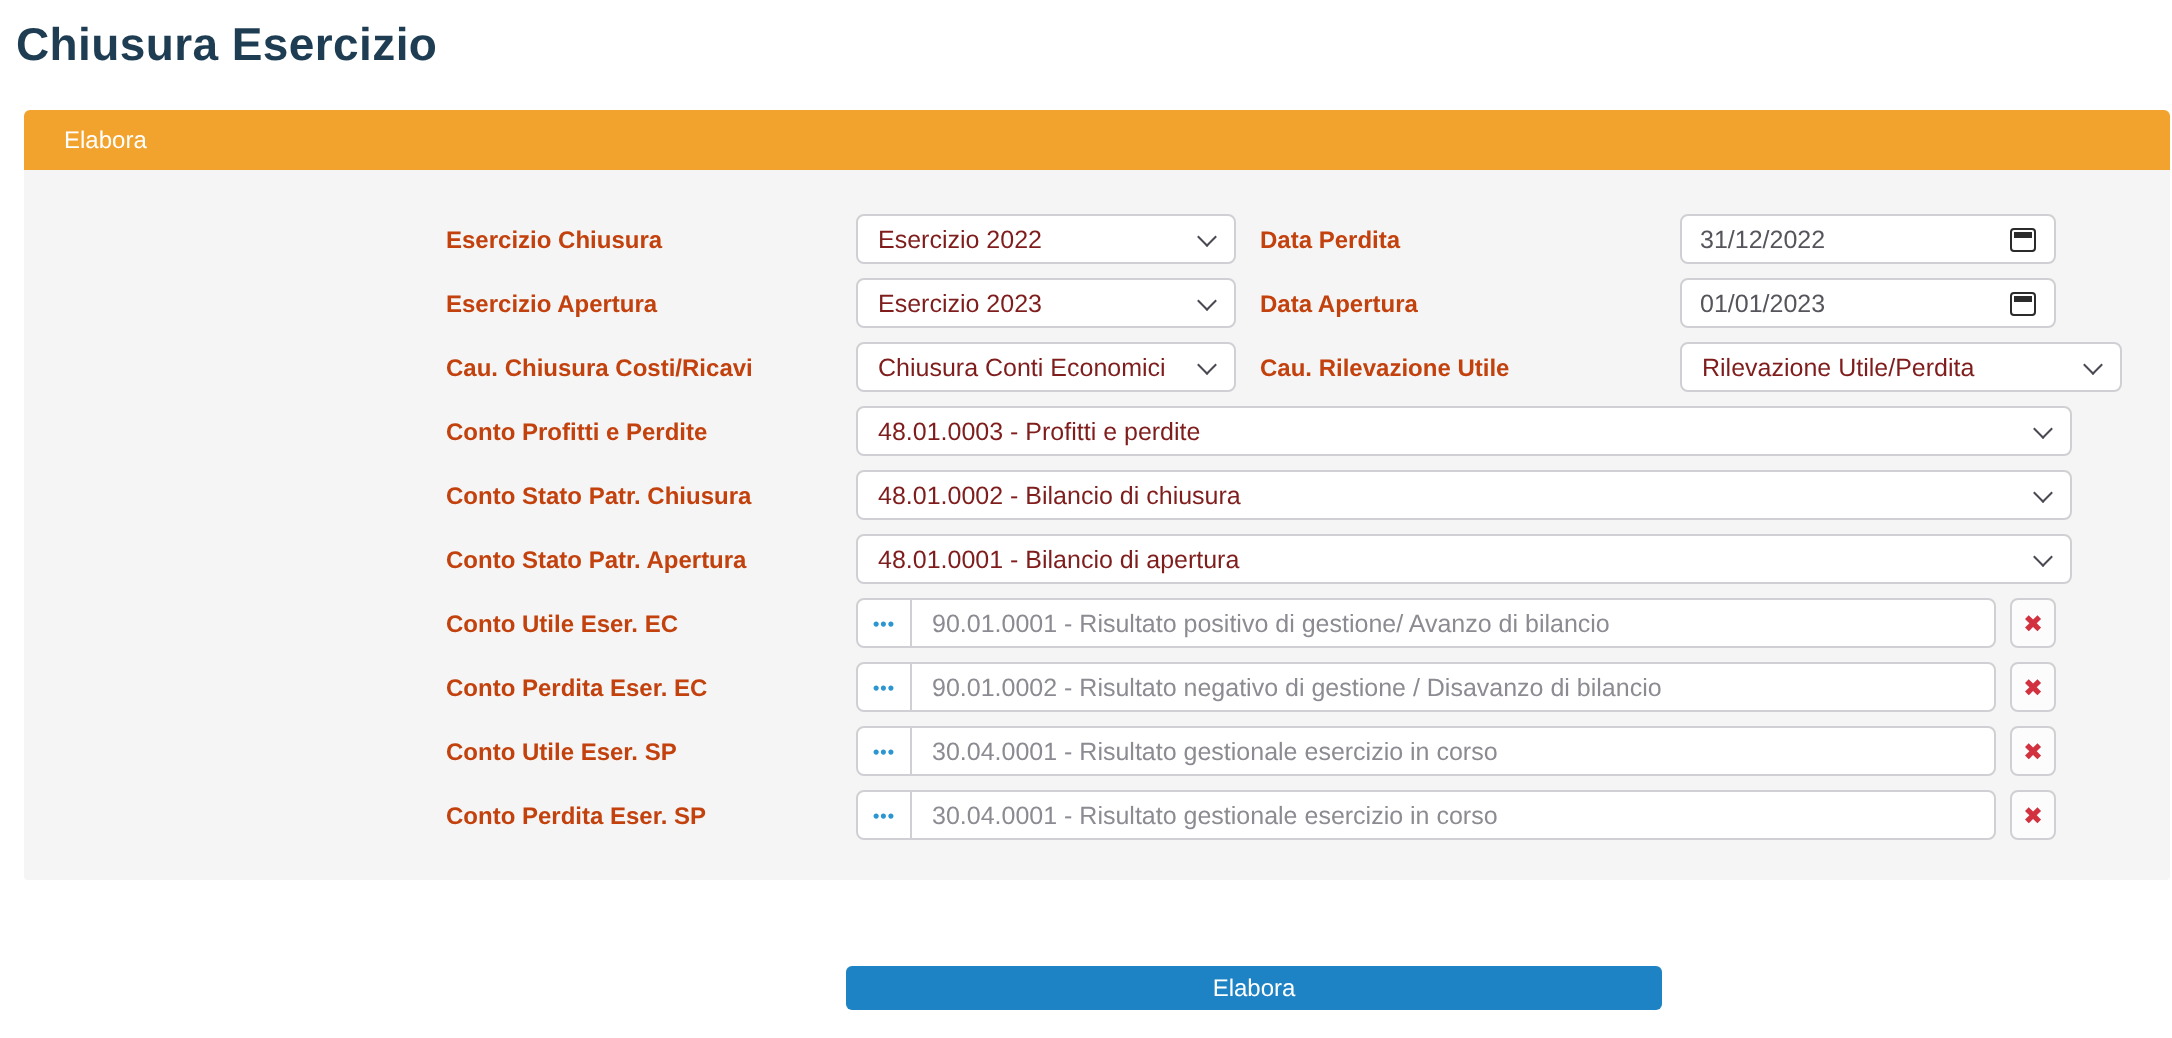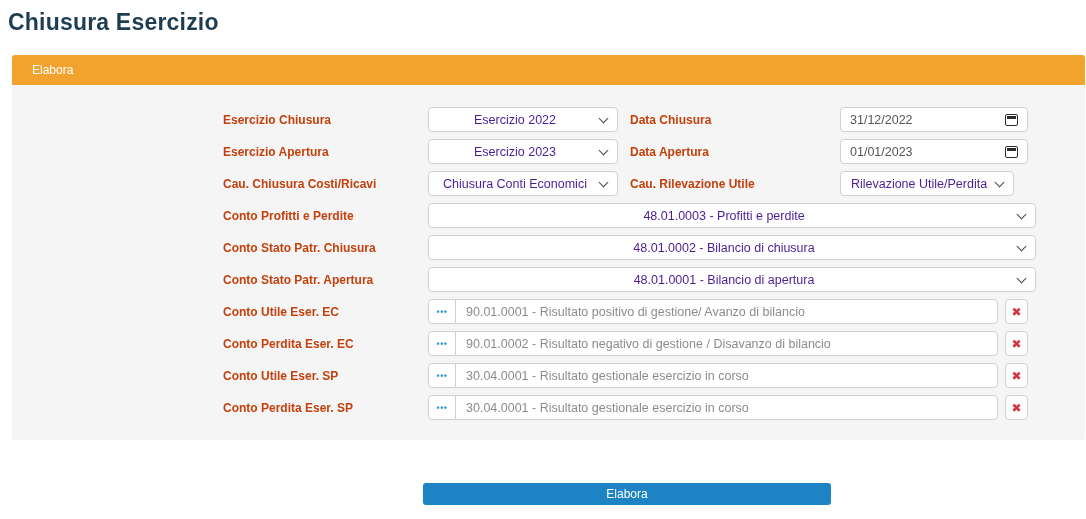--- a/index.html
+++ b/index.html
@@ -25,31 +25,31 @@
   .row { position:relative; height:25px; margin-bottom:7px; }
   .lbl {
     position:absolute; top:50%; transform:translateY(-50%);
     font-size:12px; font-weight:bold; color:#c2410c; white-space:nowrap;
   }
   .c1l { left:211px; }
   .c2l { left:618px; }
   .ctrl {
     position:absolute; top:0; box-sizing:border-box; height:25px;
     background:#ffffff; border:1px solid #d0d0d4; border-radius:4px;
-    font-size:12.5px; color:#4c1d95; display:flex; align-items:center;
-    white-space:nowrap; overflow:hidden;justify-content:center;
+    font-size:12.5px; color:#7f1d1d; display:flex; align-items:center;
+    white-space:nowrap; overflow:hidden;
   }
   .sel { padding:0 26px 0 10px; cursor:pointer; }
   .chev {
     position:absolute; right:10px; top:7px; width:6px; height:6px;
     border-right:1.6px solid #4a4a52; border-bottom:1.6px solid #4a4a52;
     transform:rotate(45deg);
   }
   .f1 { left:416px; width:190px; }
-  .f2 { left:828px; width:174px; }
+  .f2 { left:828px; width:221px; }
   .wide { left:416px; width:608px; }
   .date {
     left:828px; width:188px; padding:0 9px; justify-content:space-between;
     color:#55555c; cursor:text;
   }
   .cal {
     width:13px; height:12px; box-sizing:border-box;
     border:1.5px solid #2b2b2b; border-radius:2px; position:relative; cursor:pointer;
   }
   .cal::before {
@@ -92,21 +92,21 @@
     <span>Elabora</span>
   </div>
   <div class="panel-body">
 
     <div class="row">
       <span class="lbl c1l">Esercizio Chiusura</span>
       <div class="ctrl sel f1">
         <span>Esercizio 2022</span>
         <span class="chev"></span>
       </div>
-      <span class="lbl c2l">Data Chiusura</span>
+      <span class="lbl c2l">Data Perdita</span>
       <div class="ctrl date">
         <span>31/12/2022</span>
         <span class="cal"></span>
       </div>
     </div>
 
     <div class="row">
       <span class="lbl c1l">Esercizio Apertura</span>
       <div class="ctrl sel f1">
         <span>Esercizio 2023</span>

